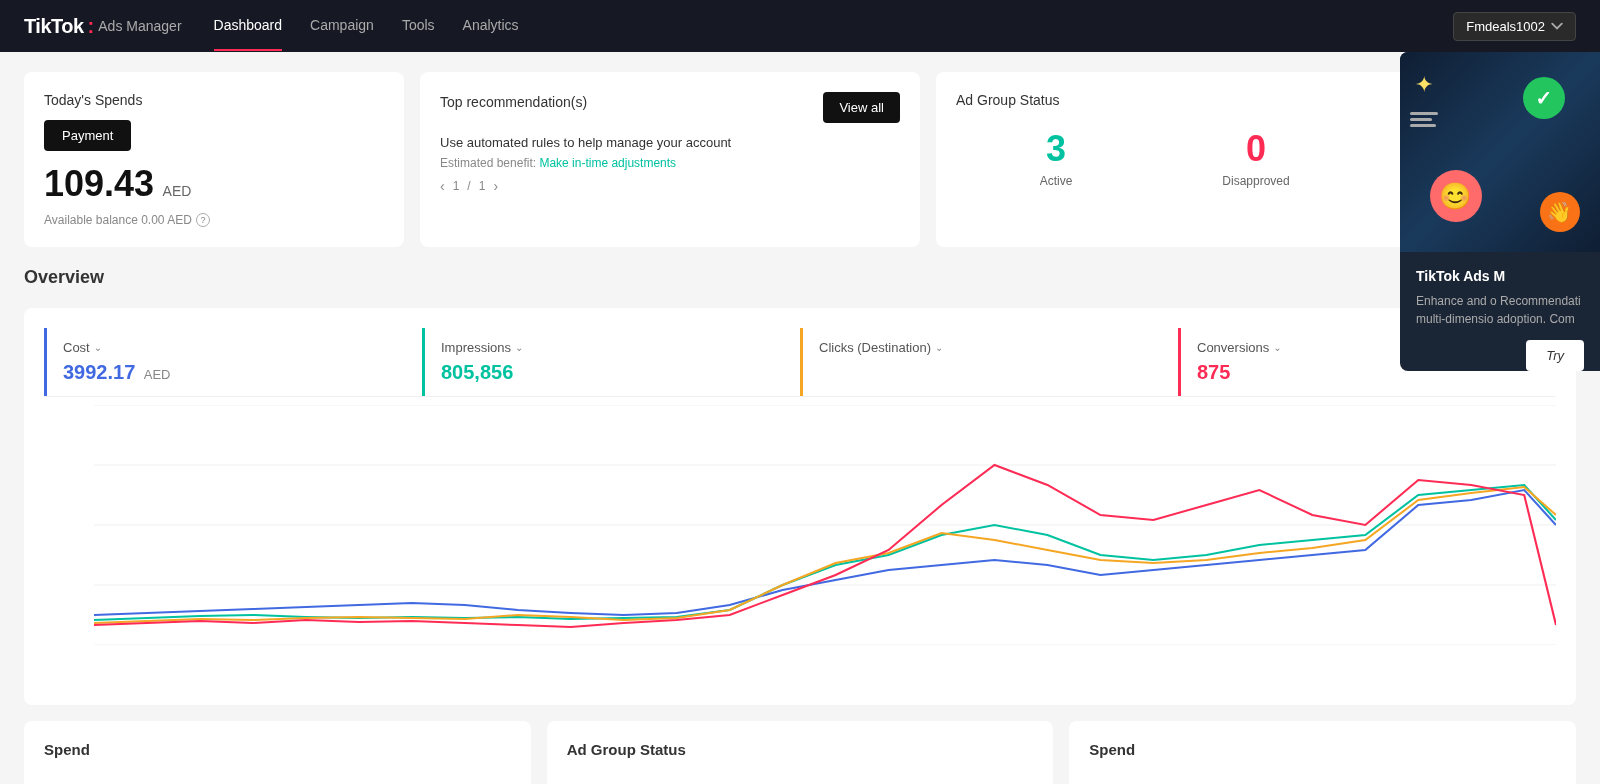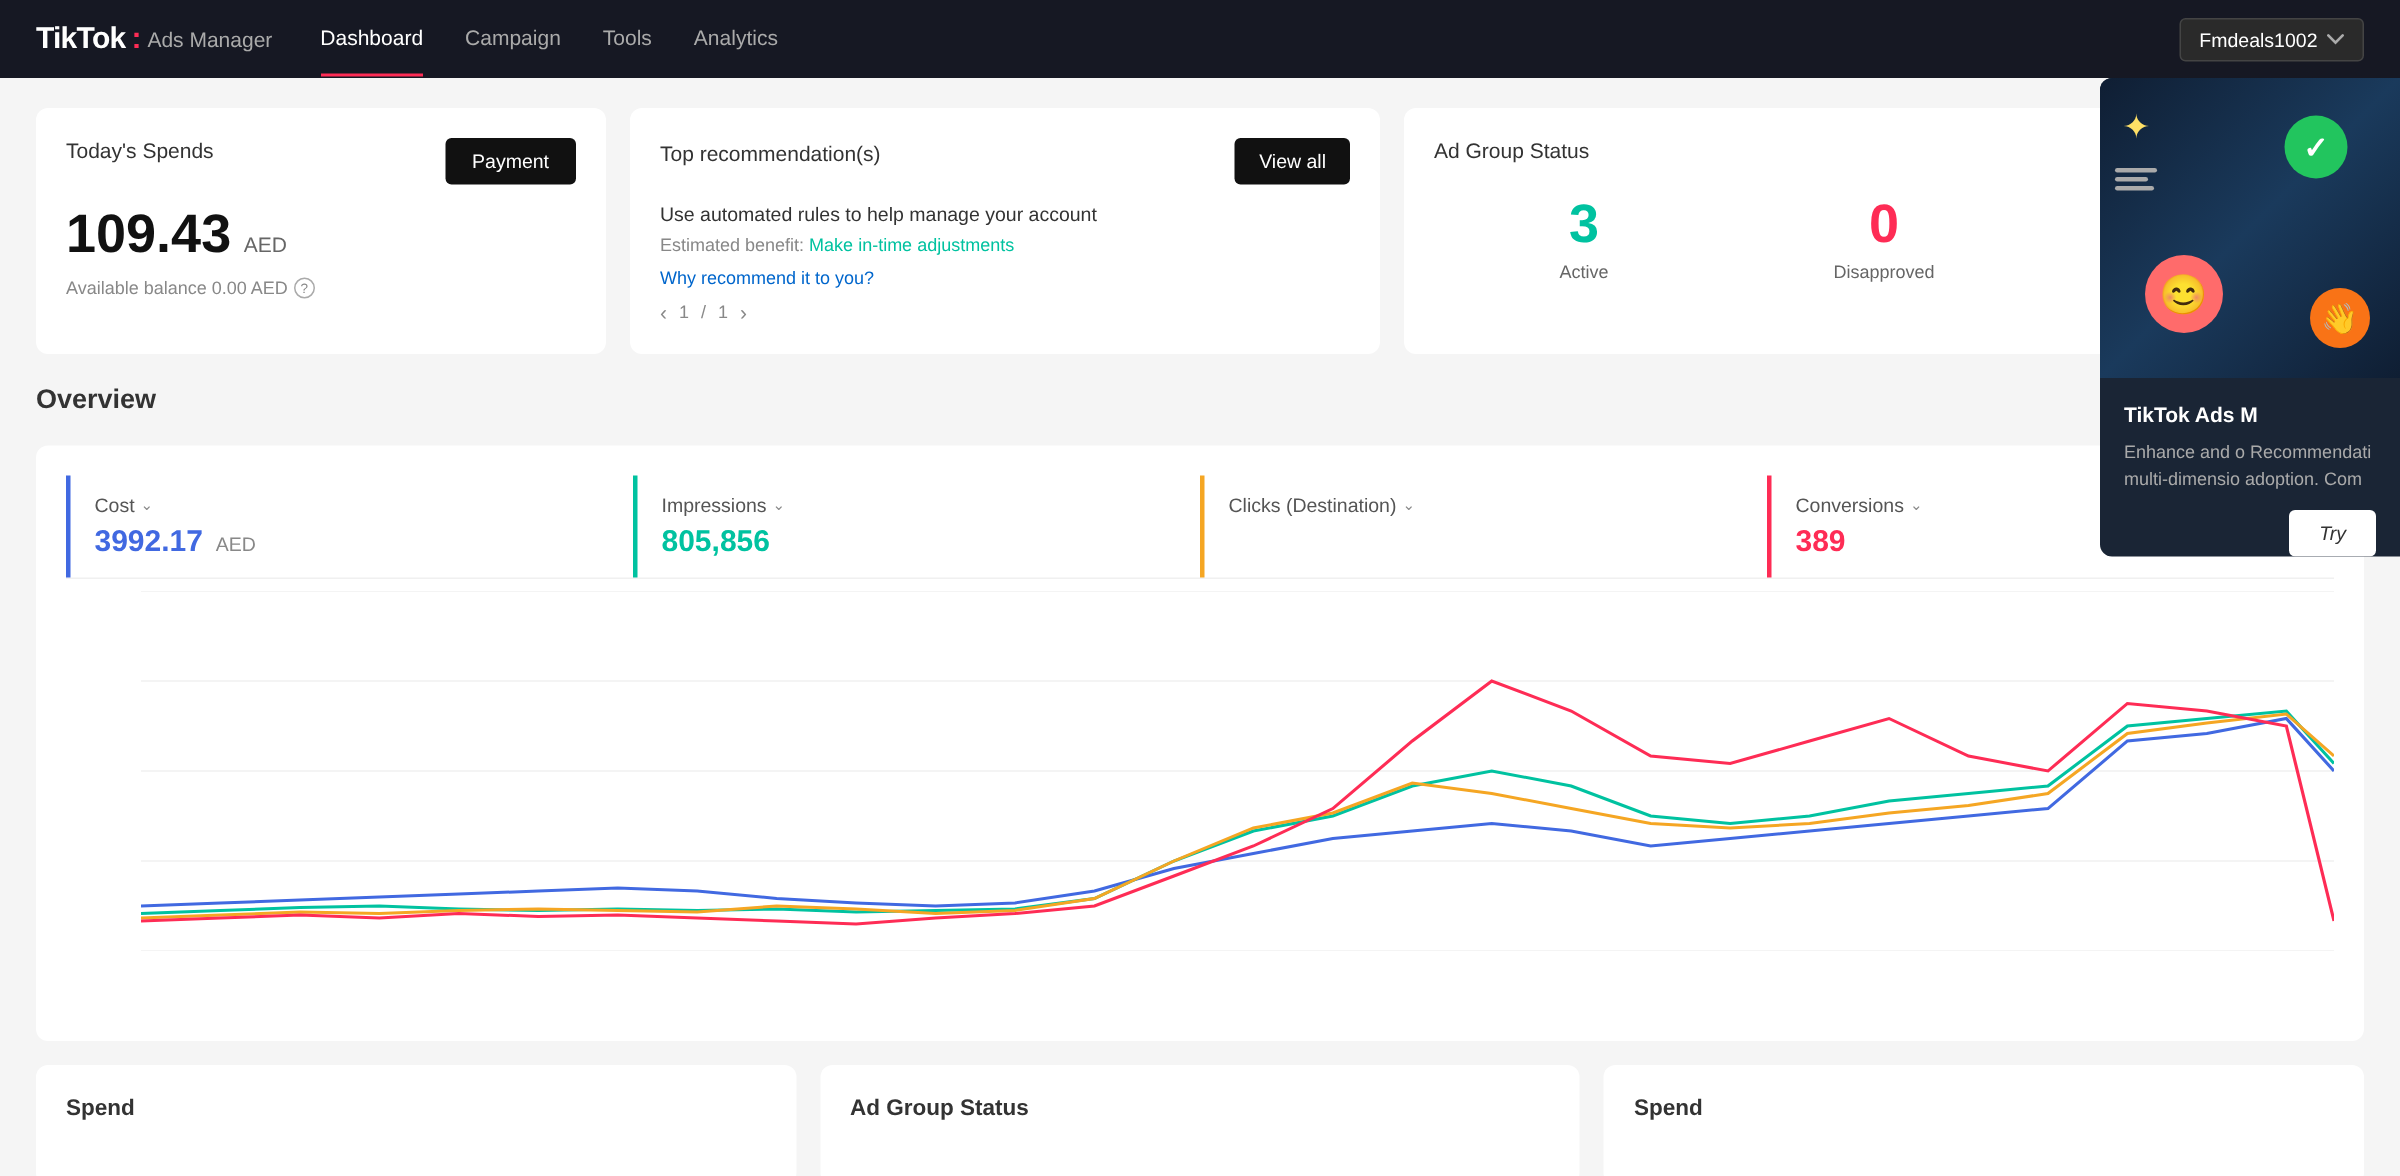--- a/index.html
+++ b/index.html
@@ -21,21 +21,21 @@
     
     .main { padding: 20px 24px; }
 
     
     .top-cards { display: grid; grid-template-columns: 380px 1fr 640px; gap: 16px; margin-bottom: 16px; }
 
     .card { background: #fff; border-radius: 8px; padding: 20px; }
 
     
     .card-title { font-size: 14px; color: #333; font-weight: 500; margin-bottom: 12px; }
-    .spends-row { display: flex; justify-content: space-between; align-items: flex-start; }
+    .spends-row { display: flex; justify-content: space-between; align-items: flex-start; flex-direction: column; }
     .spends-amount { font-size: 36px; font-weight: 600; color: #111; }
     .spends-currency { font-size: 14px; color: #666; margin-left: 4px; }
     .spends-balance { font-size: 12px; color: #888; margin-top: 8px; display: flex; align-items: center; gap: 4px; text-align: center; }
     .info-icon { width: 14px; height: 14px; border-radius: 50%; border: 1px solid #aaa; display: inline-flex; align-items: center; justify-content: center; font-size: 9px; color: #888; cursor: pointer; }
     .btn-payment { background: #111; color: #fff; border: none; border-radius: 4px; padding: 8px 18px; font-size: 13px; font-weight: 500; cursor: pointer; }
 
     
     .rec-header { display: flex; justify-content: space-between; align-items: center; margin-bottom: 12px; }
     .btn-viewall { background: #111; color: #fff; border: none; border-radius: 4px; padding: 8px 16px; font-size: 13px; cursor: pointer; }
     .rec-desc { font-size: 13px; color: #333; margin-bottom: 6px; }
@@ -143,21 +143,20 @@
     <div class="card">
       <div class="rec-header">
         <span class="card-title">Top recommendation(s)</span>
         <button class="btn-viewall">View all</button>
       </div>
       <div class="rec-desc">Use automated rules to help manage your account</div>
       <div class="rec-benefit">
         <span>Estimated benefit:</span>
         <span class="rec-benefit-link">Make in-time adjustments</span>
       </div>
-      <a class="rec-why">Why recommend it to you?</a>
       <div class="rec-pagination">
         <button class="rec-nav-btn">‹</button>
         <span>1</span>
         <span>/</span>
         <span>1</span>
         <button class="rec-nav-btn">›</button>
       </div>
     </div>
 
     <div class="card">
@@ -217,21 +216,21 @@
           <span>Clicks (Destination)</span>
           <span class="metric-chevron">⌄</span>
         </div>
       </div>
       <div class="metric-item">
         <div class="metric-label">
           <span>Conversions</span>
           <span class="metric-chevron">⌄</span>
         </div>
         <div>
-          <span class="metric-value pink">389</span>
+          <span class="metric-value pink">875</span>
         </div>
       </div>
     </div>
 
     <div class="chart-container">
       <svg class="chart-svg" viewBox="0 0 1380 240" preserveAspectRatio="none">
 
         <line x1="0" y1="0" x2="1380" y2="0" class="chart-grid-line"></line>
         <line x1="0" y1="60" x2="1380" y2="60" class="chart-grid-line"></line>
         <line x1="0" y1="120" x2="1380" y2="120" class="chart-grid-line"></line>

